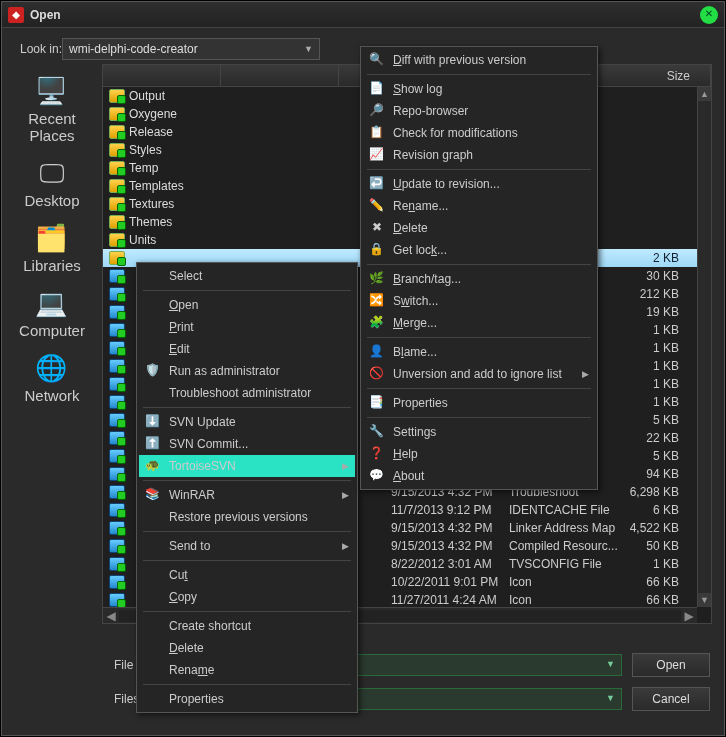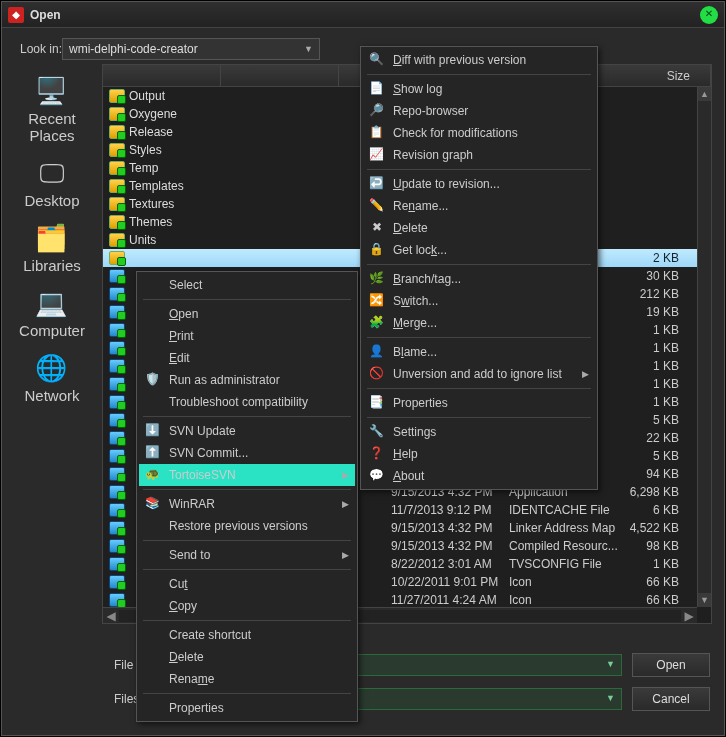--- a/index.html
+++ b/index.html
@@ -47,21 +47,21 @@
 .brow .combo .carrow { position:absolute; right:6px; top:4px; color:#7c9; font-size:9px;}
 .btn { width:78px; height:24px; background:linear-gradient(#3a3a3a,#2a2a2a); border:1px solid #555; color:#ddd; text-align:center; line-height:22px; cursor:pointer;}
 
 .menu { position:absolute; background:#252525; border:1px solid #555; box-shadow:2px 2px 6px rgba(0,0,0,.6); padding:2px 2px;}
 .menu .mi { display:flex; align-items:center; height:22px; padding:0 22px 0 30px; position:relative; cursor:default; color:#ddd;}
 .menu .mi.sel { background:#29e3c4; color:#063;}
 .menu .mi .micon { position:absolute; left:6px; top:3px; width:16px; height:16px; font-size:12px; text-align:center;}
 .menu .mi .sub { position:absolute; right:6px; font-size:9px; color:#aaa;}
 .menu .sep { height:1px; background:#444; margin:3px 4px;}
 .menu .mi u { text-decoration:underline; color:inherit;}
-.menu1 { left:134px; top:269px; width:222px;}
+.menu1 { left:134px; top:260px; width:222px;}
 .menu2 { left:358px; top:44px; width:238px;}
 </style>
 </head>
 <body>
 
 <div class="window">
   <div class="titlebar">
     <div class="app-icon">◆</div>
     <div class="title">Open</div>
     <div class="close">✕</div>
@@ -334,37 +334,37 @@
             <div class="c-type"></div>
             <div class="c-size">5 KB</div>
           </div>
           <div class="rrow">
             <div class="c-date">9/15/2013 4:32 PM</div>
             <div class="c-type">DRC File</div>
             <div class="c-size">94 KB</div>
           </div>
           <div class="rrow">
             <div class="c-date">9/15/2013 4:32 PM</div>
-            <div class="c-type">Application</div>
+            <div class="c-type">Troubleshoot</div>
             <div class="c-size">6,298 KB</div>
           </div>
           <div class="rrow">
             <div class="c-date">11/7/2013 9:12 PM</div>
             <div class="c-type">IDENTCACHE File</div>
             <div class="c-size">6 KB</div>
           </div>
           <div class="rrow">
             <div class="c-date">9/15/2013 4:32 PM</div>
             <div class="c-type">Linker Address Map</div>
             <div class="c-size">4,522 KB</div>
           </div>
           <div class="rrow">
             <div class="c-date">9/15/2013 4:32 PM</div>
             <div class="c-type">Compiled Resourc...</div>
-            <div class="c-size">98 KB</div>
+            <div class="c-size">50 KB</div>
           </div>
           <div class="rrow">
             <div class="c-date">8/22/2012 3:01 AM</div>
             <div class="c-type">TVSCONFIG File</div>
             <div class="c-size">1 KB</div>
           </div>
           <div class="rrow">
             <div class="c-date">10/22/2011 9:01 PM</div>
             <div class="c-type">Icon</div>
             <div class="c-size">66 KB</div>
@@ -417,21 +417,21 @@
         <span><u>P</u>rint</span>
       </div>
       <div class="mi">
         <span><u>E</u>dit</span>
       </div>
       <div class="mi">
         <span class="micon">🛡️</span>
         <span>Run as administrator</span>
       </div>
       <div class="mi">
-        <span>Troubleshoot compatibility</span>
+        <span>Troubleshoot administrator</span>
       </div>
       <div class="sep"></div>
       <div class="mi">
         <span class="micon">⬇️</span>
         <span>SVN Update</span>
       </div>
       <div class="mi">
         <span class="micon">⬆️</span>
         <span>SVN Commit...</span>
       </div>

